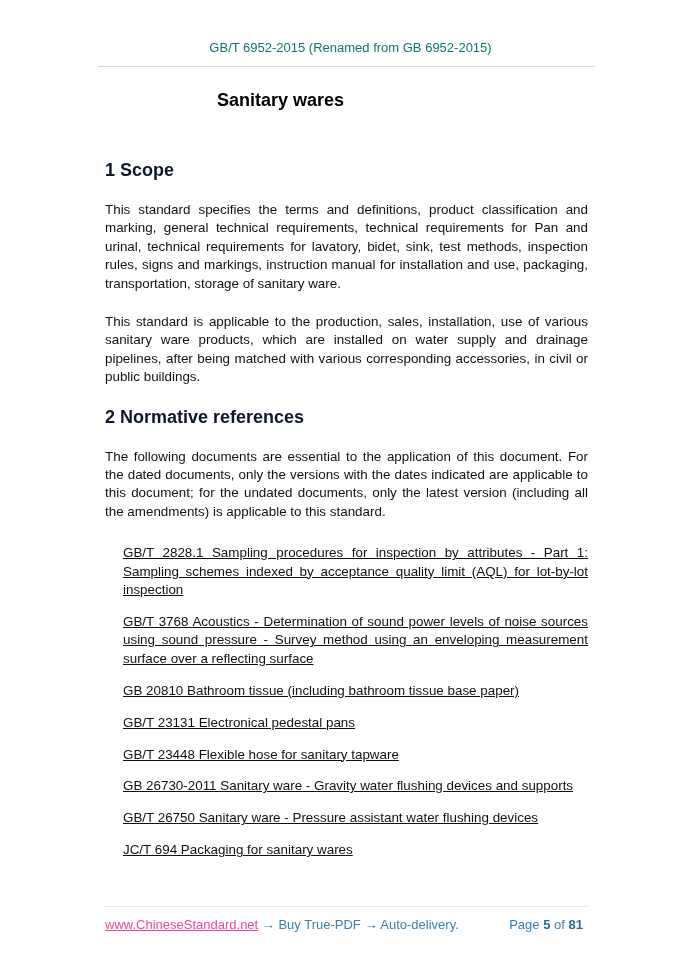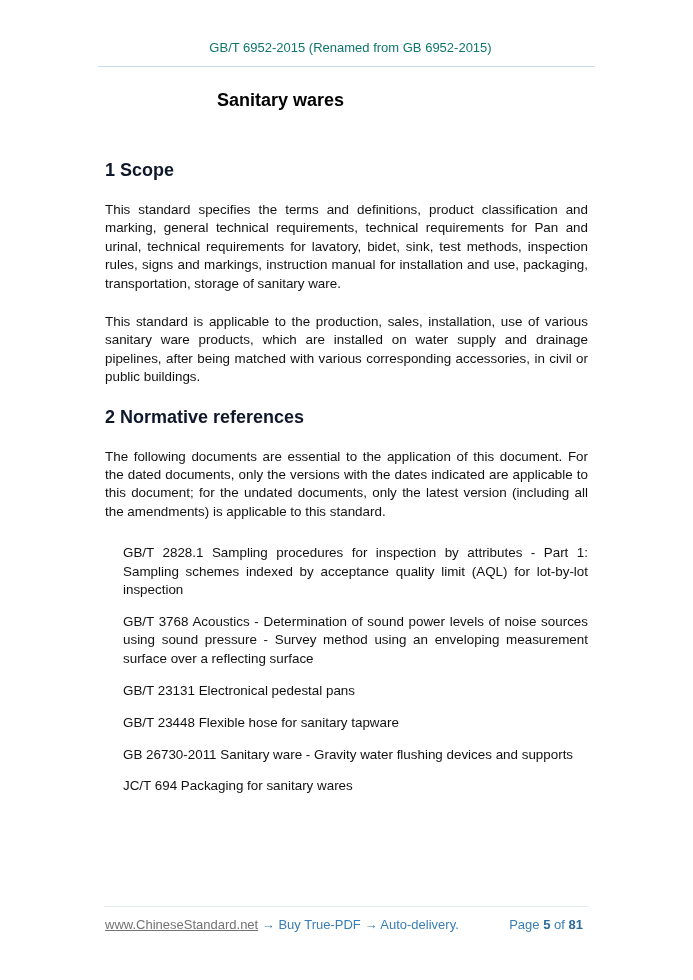--- a/index.html
+++ b/index.html
@@ -8,24 +8,24 @@
   .header { position:absolute; top:40px; left:4px; width:693px; text-align:center;
             font-size:13px; color:#0f766e; }
   .header-rule { position:absolute; top:66px; left:98px; width:497px; height:1px; background:#c7dbe8; }
   .title { position:absolute; top:90px; left:0; width:561px; text-align:center;
            font-size:18px; font-weight:bold; color:#000; }
   .content { position:absolute; top:160px; left:105px; width:483px; }
   h2 { font-size:18px; font-weight:bold; margin:0; color:#0f172a; }
   .h1 { margin-bottom:20px; }
   p.body { font-size:13.4px; line-height:18.4px; text-align:justify; margin:0 0 9px 0; }
   .refs { margin-left:18px; }
-  p.ref { font-size:13.4px; line-height:18.4px; text-align:justify; margin:0 0 13.5px 0; }
+  p.ref { font-size:13.4px; line-height:18.4px; text-align:justify; margin:0 0 13.5px 0;text-decoration:underline; }
   .footer-rule { position:absolute; top:906px; left:104px; width:484px; height:1px; background:#e4ecf2; }
   .footer { position:absolute; top:917px; left:105px; width:483px; font-size:13px; color:#3a7fb5; }
-  .footer a { color:#737373; text-decoration:underline; }
+  .footer a { color:#ec4899; text-decoration:underline; }
   .footer .right { position:absolute; right:5px; top:0; }
   .footer b { font-weight:bold; color:#2b6a9a; }
 </style>
 </head>
 <body>
 
 <div class="header">GB/T 6952-2015 (Renamed from GB 6952-2015)</div>
 <div class="header-rule"></div>
 
 <div class="title">Sanitary wares</div>
@@ -34,23 +34,25 @@
   <h2 class="h1">1 Scope</h2>
   <p class="body">This standard specifies the terms and definitions, product classification and marking, general technical requirements, technical requirements for Pan and urinal, technical requirements for lavatory, bidet, sink, test methods, inspection rules, signs and markings, instruction manual for installation and use, packaging, transportation, storage of sanitary ware.</p>
   <p class="body" style="margin-bottom:20px;margin-top:20px;">This standard is applicable to the production, sales, installation, use of various sanitary ware products, which are installed on water supply and drainage pipelines, after being matched with various corresponding accessories, in civil or public buildings.</p>
 
   <h2 class="h1">2 Normative references</h2>
   <p class="body" style="margin-bottom:23px;">The following documents are essential to the application of this document. For the dated documents, only the versions with the dates indicated are applicable to this document; for the undated documents, only the latest version (including all the amendments) is applicable to this standard.</p>
 
   <div class="refs">
     <p class="ref">GB/T 2828.1 Sampling procedures for inspection by attributes - Part 1: Sampling schemes indexed by acceptance quality limit (AQL) for lot-by-lot inspection</p>
     <p class="ref">GB/T 3768 Acoustics - Determination of sound power levels of noise sources using sound pressure - Survey method using an enveloping measurement surface over a reflecting surface</p>
+    <p class="ref">GB 20810 Bathroom tissue (including bathroom tissue base paper)</p>
     <p class="ref">GB/T 23131 Electronical pedestal pans</p>
     <p class="ref">GB/T 23448 Flexible hose for sanitary tapware</p>
     <p class="ref">GB 26730-2011 Sanitary ware - Gravity water flushing devices and supports</p>
+    <p class="ref">GB/T 26750 Sanitary ware - Pressure assistant water flushing devices</p>
     <p class="ref">JC/T 694 Packaging for sanitary wares</p>
   </div>
 </div>
 
 <div class="footer-rule"></div>
 <div class="footer">
   <a>www.ChineseStandard.net</a><span> → Buy True-PDF → Auto-delivery.</span>
   <span class="right">
     <span>Page</span>
     <b>5</b>

